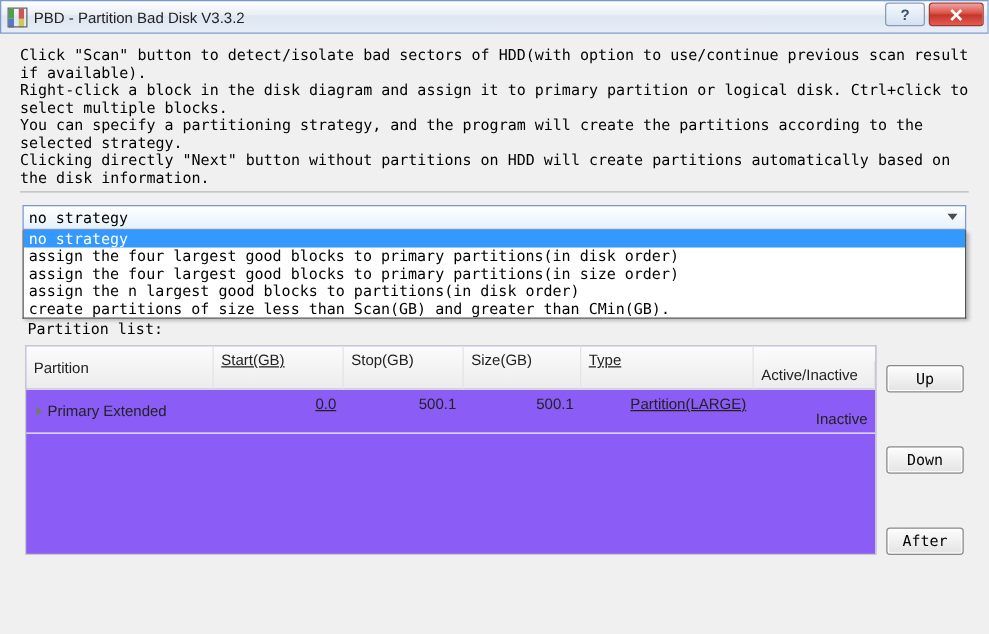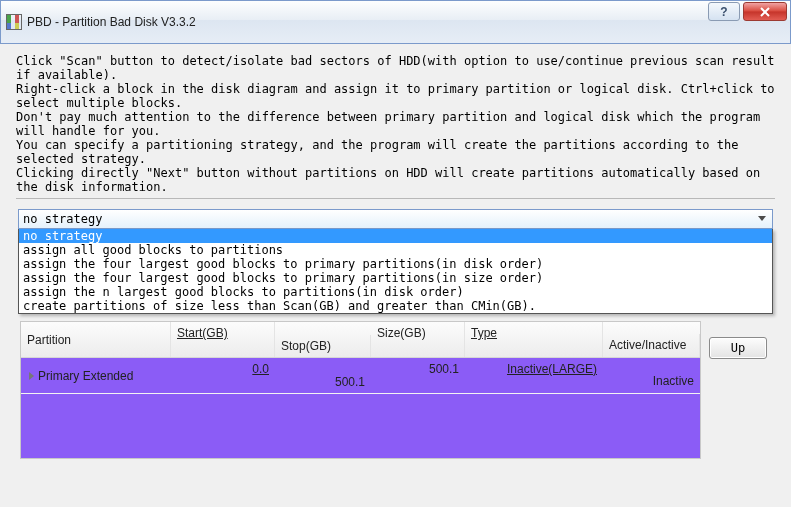--- a/index.html
+++ b/index.html
@@ -6,21 +6,21 @@
   body {
     margin: 0;
     font-family: Tahoma, sans-serif;
     font-size: 11px;
     background: #f0f0f0;
     width: 791px;
     height: 507px;
     overflow: hidden;
   }
   .titlebar {
-    height: 44px;
+    height: 27px;
     background: linear-gradient(#fdfefe, #e8eef5 45%, #dde6f1 46%, #e6edf6);
     border: 1px solid #7b9acb;
     display: flex;
     align-items: center;
     padding: 0 3px 0 5px;
     position: relative;
   }
   .title-icon {
     width: 16px; height: 16px;
     margin-right: 5px;
@@ -165,34 +165,35 @@
     padding: 4px 6px;
     font-size: 12px;
     color: #222;
     overflow: hidden;
     white-space: nowrap;
   }
   .gh { border-right: 1px solid #e4e4e4; }
   .grid-row { display: flex; border-bottom: 1px solid #f3f3f3; text-align: right; }
   .c0 { width: 150px; display:flex; align-items:center; gap:4px; }
   .c1 { width: 104px; text-decoration: underline; }
-  .c2 { width: 96px; margin-top: 13px; }
+  .c2 { width: 96px; }
   .c3 { width: 94px; }
   .c4 { width: 138px; text-decoration: underline; }
   .c5 { flex: 1; margin-top: 12px; }
   .expander {
     display:inline-block; width:0;height:0;
     border-top:4px solid transparent;
     border-bottom:4px solid transparent;
     border-left:5px solid #777;
     margin-left:2px;
   }
   .side-btns {
     width: 62px;
     display: flex;
+    flex-direction: column;
     gap: 43px;
     padding-top: 16px;
   }
   .side-btns .btn { min-width: 58px; }
 </style>
 </head>
 <body>
 
 <div class="titlebar">
   <span class="title-icon"></span>
@@ -204,34 +205,32 @@
           <path d="M2 1 L10 9 M10 1 L2 9" stroke="#fff" stroke-width="2"></path>
         </svg>
     </div>
   </div>
 </div>
 
 <div class="content">
   <div class="help-text">
     <p>Click "Scan" button to detect/isolate bad sectors of HDD(with option to use/continue previous scan result if available).</p>
     <p>Right-click a block in the disk diagram and assign it to primary partition or logical disk. Ctrl+click to select multiple blocks.</p>
-    <p>Don't pay much attention to the difference between primary partition and logical disk which the program will handle for you.</p>
     <p>You can specify a partitioning strategy, and the program will create the partitions according to the selected strategy.</p>
     <p>Clicking directly "Next" button without partitions on HDD will create partitions automatically based on the disk information.</p>
   </div>
   <div class="hr"></div>
 
   <div class="combo-wrap">
     <div class="combo">
       <span>no strategy</span>
       <span class="caret"></span>
     </div>
     <div class="dropdown">
       <div class="opt sel">no strategy</div>
-      <div class="opt">assign all good blocks to partitions</div>
       <div class="opt">assign the four largest good blocks to primary partitions(in disk order)</div>
       <div class="opt">assign the four largest good blocks to primary partitions(in size order)</div>
       <div class="opt">assign the n largest good blocks to partitions(in disk order)</div>
       <div class="opt">create partitions of size less than Scan(GB) and greater than CMin(GB).</div>
     </div>
   </div>
 
   <div class="disk-bar-area">
     <div class="disk-bar"></div>
   </div>
@@ -256,23 +255,23 @@
         <div class="gh c5">Active/Inactive</div>
       </div>
       <div class="grid-row">
         <div class="gc c0">
           <span class="expander"></span>
           <span>Primary Extended</span>
         </div>
         <div class="gc c1">0.0</div>
         <div class="gc c2">500.1</div>
         <div class="gc c3">500.1</div>
-        <div class="gc c4">Inactive(LARGE)</div>
+        <div class="gc c4">Partition(LARGE)</div>
         <div class="gc c5">Inactive</div>
       </div>
     </div>
     <div class="side-btns">
       <div class="btn">Up</div>
       <div class="btn">Down</div>
-      <div class="btn">Active</div>
+      <div class="btn">After</div>
     </div>
   </div>
 </div>
 
 </body></html>

